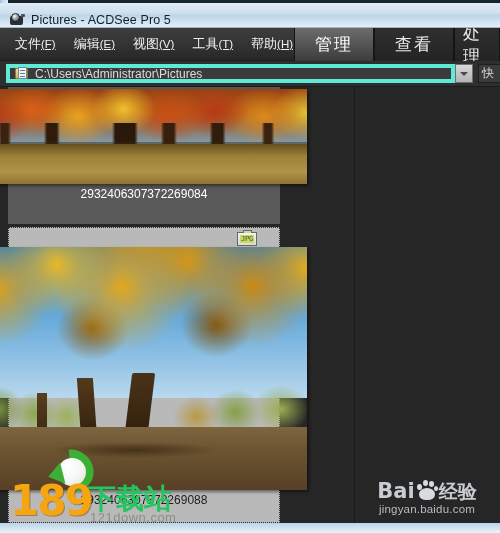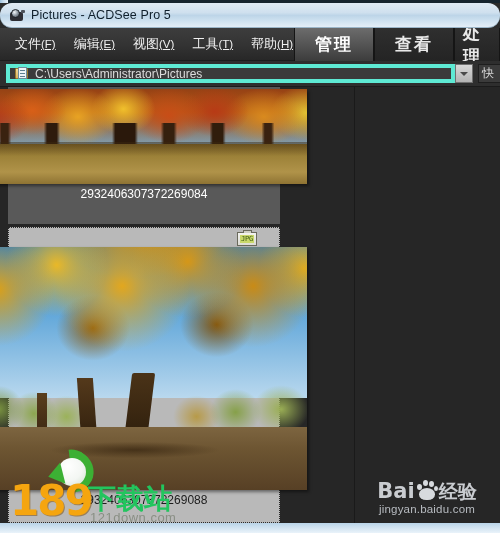--- a/index.html
+++ b/index.html
@@ -38,23 +38,22 @@
     overflow: hidden;
   }
 
   
   .titlebar {
     position: relative;
     height: 25px;
     background: linear-gradient(to bottom,
       #dfeaf4 0%, #cfe0ee 40%, #bdd5e8 52%, #cfe2f0 75%, #e4eef7 100%);
     border-bottom: 1px solid #9bb6c9;
-    display: flex; align-items: center;
+    display: flex; align-items: flex-end;
     padding-left: 9px;
-    border-radius: 12px;
   }
   .app-icon {
     width: 16px; height: 16px;
     margin-right: 6px;
     position: relative; flex: none;
   }
   .app-icon .cam-body {
     position: absolute; left: 1px; top: 5px;
     width: 13px; height: 9px;
     background: #2e2e34;
@@ -98,21 +97,21 @@
     color: #f0f0f0;
     white-space: nowrap;
     cursor: default;
     padding: 2px 1px;
   }
   .menu-item .mnem { text-decoration: underline; font-size: 11.5px; }
 
   .mode-tabs {
     position: absolute; right: 0; top: 0;
     height: 33px;
-    display: flex; align-items: stretch; font-weight: bold;
+    display: flex; align-items: stretch;
   }
   .mode-tab {
     width: 80px;
     display: flex; align-items: center; justify-content: center;
     font-size: 17px;
     color: #e9e9e9;
     background: linear-gradient(to bottom, #2f2f2f 0%, #242424 100%);
     border-left: 1px solid #151515;
     border-right: 1px solid #151515;
     letter-spacing: 2px;

